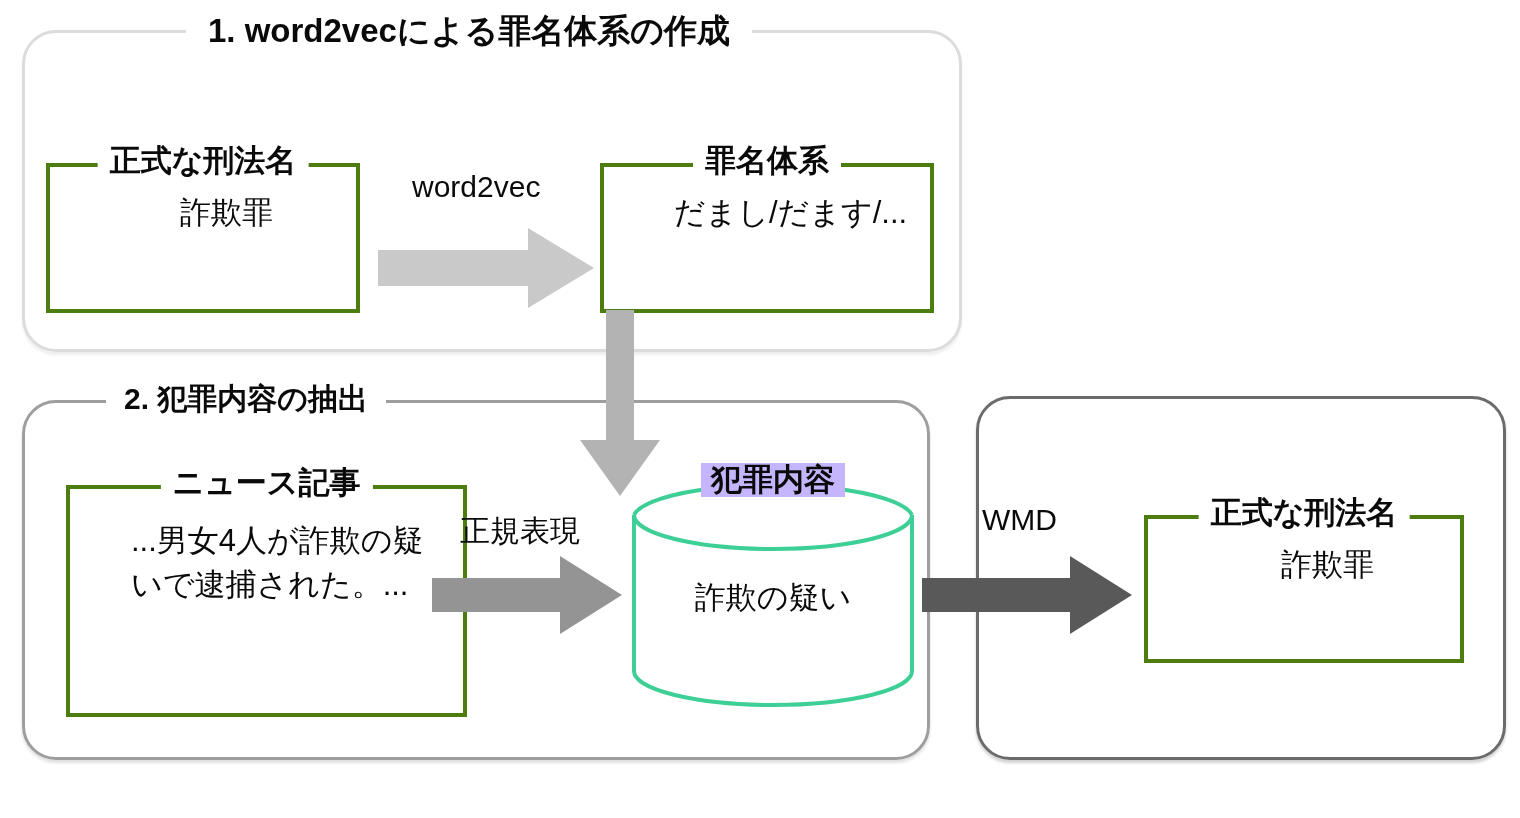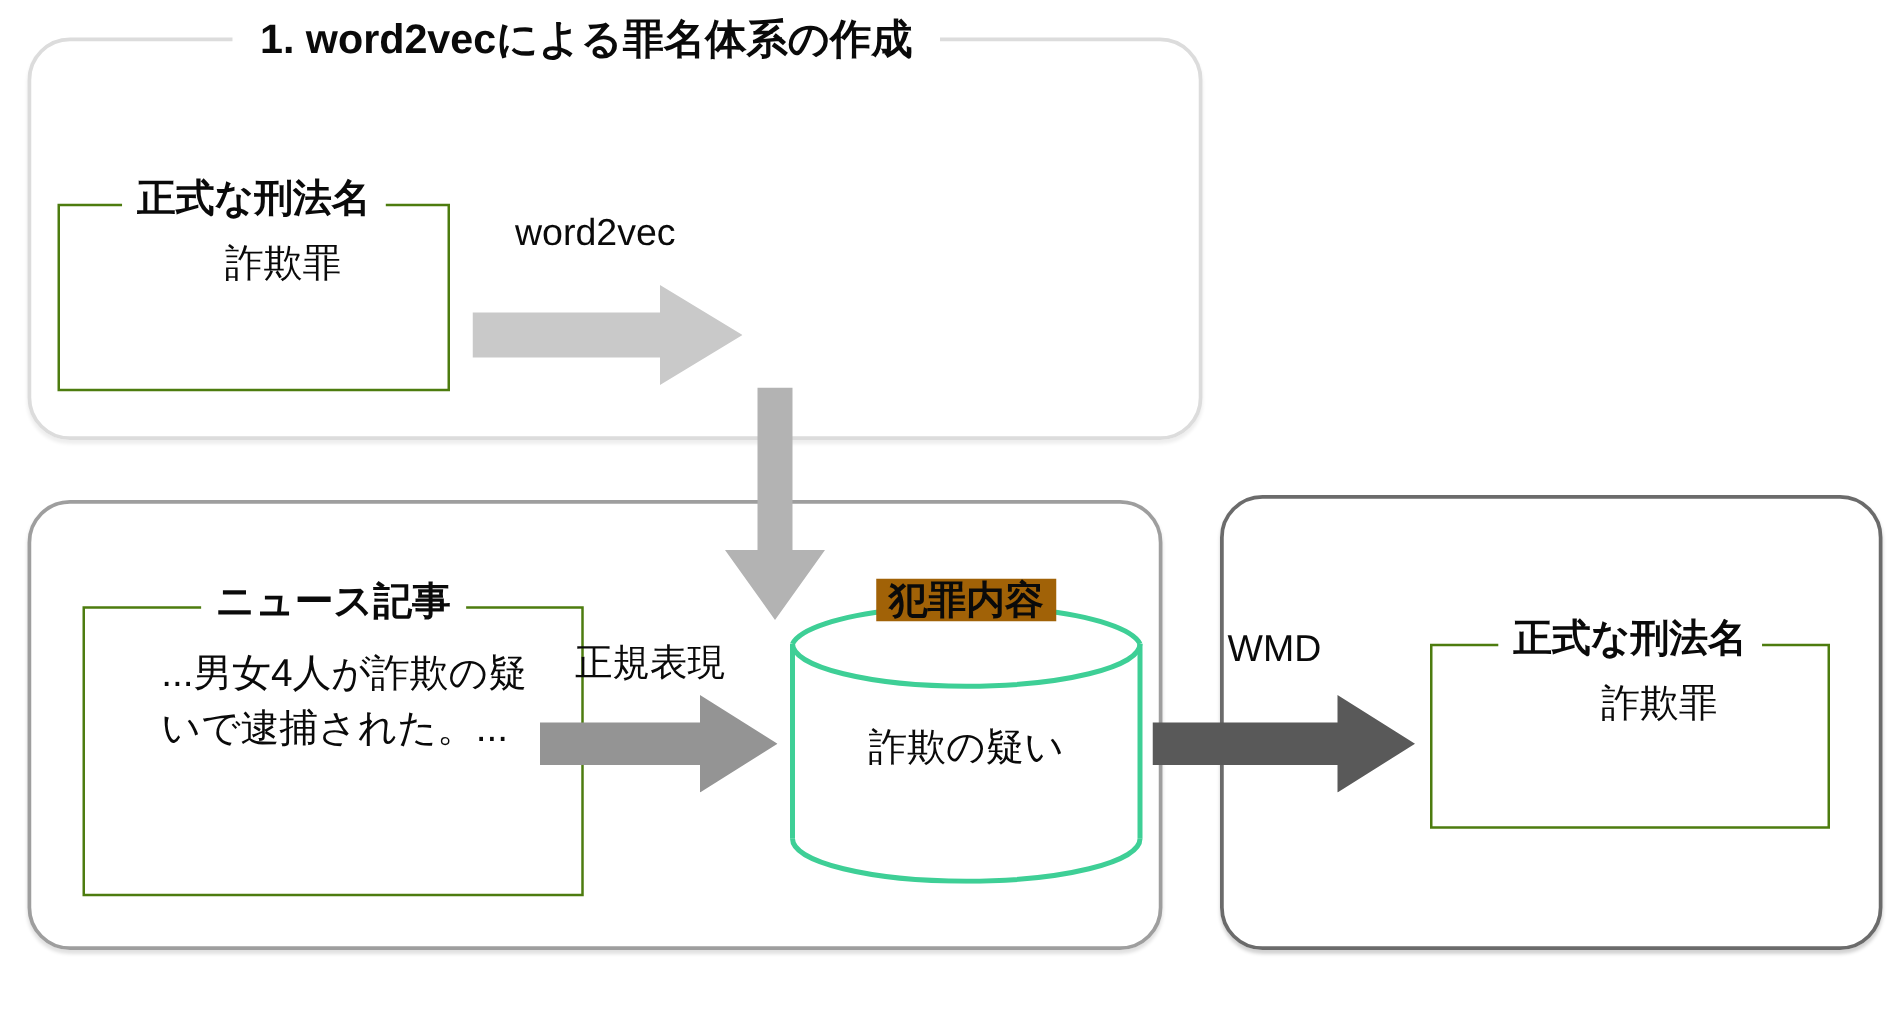--- a/index.html
+++ b/index.html
@@ -62,21 +62,21 @@
   }
   .panel-title-3 {
     left: 1098px; top: 376px; font-size: 30px;
     padding: 6px 18px;
   }
 
   
   .gbox {
     position: absolute;
     box-sizing: border-box;
-    border: 2px solid #4d7c0f;
+    border: 4px solid #4d7c0f;
     background: transparent;
   }
   .gbox-label {
     position: absolute;
     top: -23px;
     left: 50%;
     transform: translateX(-50%);
     background: #ffffff;
     padding: 0 12px;
     font-weight: bold;
@@ -123,21 +123,21 @@
   
   .cylinder {
     position: absolute;
     left: 630px; top: 485px; width: 286px; height: 222px;
   }
   .cyl-svg { position: absolute; left: 0; top: 0; }
   .cyl-label {
     position: absolute;
     left: 50%; top: -22px;
     transform: translateX(-50%);
-    background: #a16207;
+    background: #c4b5fd;
     padding: 0 10px;
     font-size: 31px;
     font-weight: bold;
     line-height: 1.1;
     color: #0a0a0a;
     white-space: nowrap;
   }
   .cyl-body {
     position: absolute;
     left: 0; right: 0; top: 92px;
@@ -180,20 +180,24 @@
   <div class="gbox box-formal-1">
     <span class="gbox-label">正式な刑法名</span>
     <span class="gbox-body">詐欺罪</span>
   </div>
 
   <svg class="arrow arrow-w2v" width="216" height="80" viewBox="0 0 216 80">
     <polygon points="0,22 150,22 150,0 216,40 150,80 150,58 0,58" fill="#c9c9c9"></polygon>
   </svg>
   <span class="arrow-label label-w2v">word2vec</span>
 
+  <div class="gbox box-taxonomy">
+    <span class="gbox-label">罪名体系</span>
+    <span class="gbox-body">だまし/だます/...</span>
+  </div>
 
   <svg class="arrow arrow-down" width="80" height="186" viewBox="0 0 80 186">
     <polygon points="26,0 54,0 54,130 80,130 40,186 0,130 26,130" fill="#b3b3b3"></polygon>
   </svg>
 
   <div class="gbox box-news">
     <span class="gbox-label">ニュース記事</span>
     <span class="gbox-body">...男女4人が詐欺の疑いで逮捕された。...</span>
   </div>
 
@@ -223,14 +227,15 @@
     <polygon points="0,22 148,22 148,0 210,39 148,78 148,56 0,56" fill="#595959"></polygon>
   </svg>
   <span class="arrow-label label-wmd">WMD</span>
 
   <div class="gbox box-formal-2">
     <span class="gbox-label">正式な刑法名</span>
     <span class="gbox-body">詐欺罪</span>
   </div>
 
   <div class="panel-title panel-title-1">1. word2vecによる罪名体系の作成</div>
+  <div class="panel-title panel-title-2">2. 犯罪内容の抽出</div>
 
 </div>
 
 </body></html>

